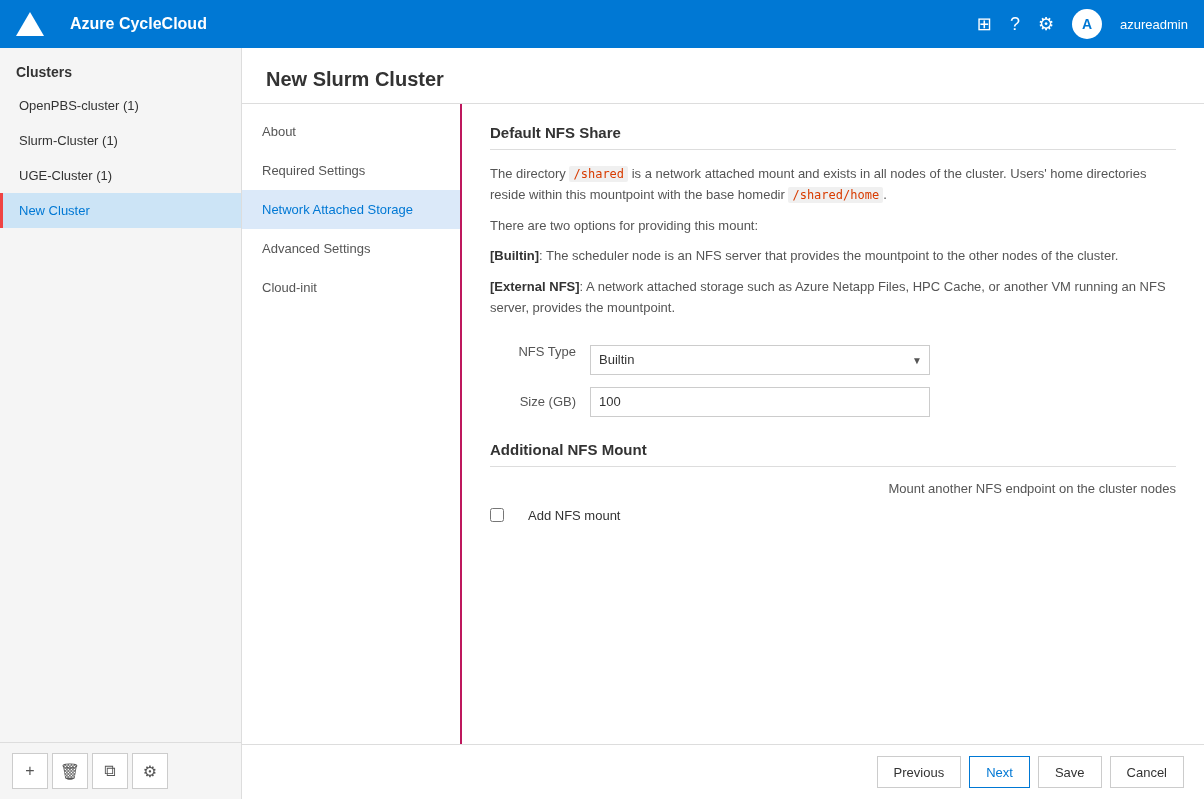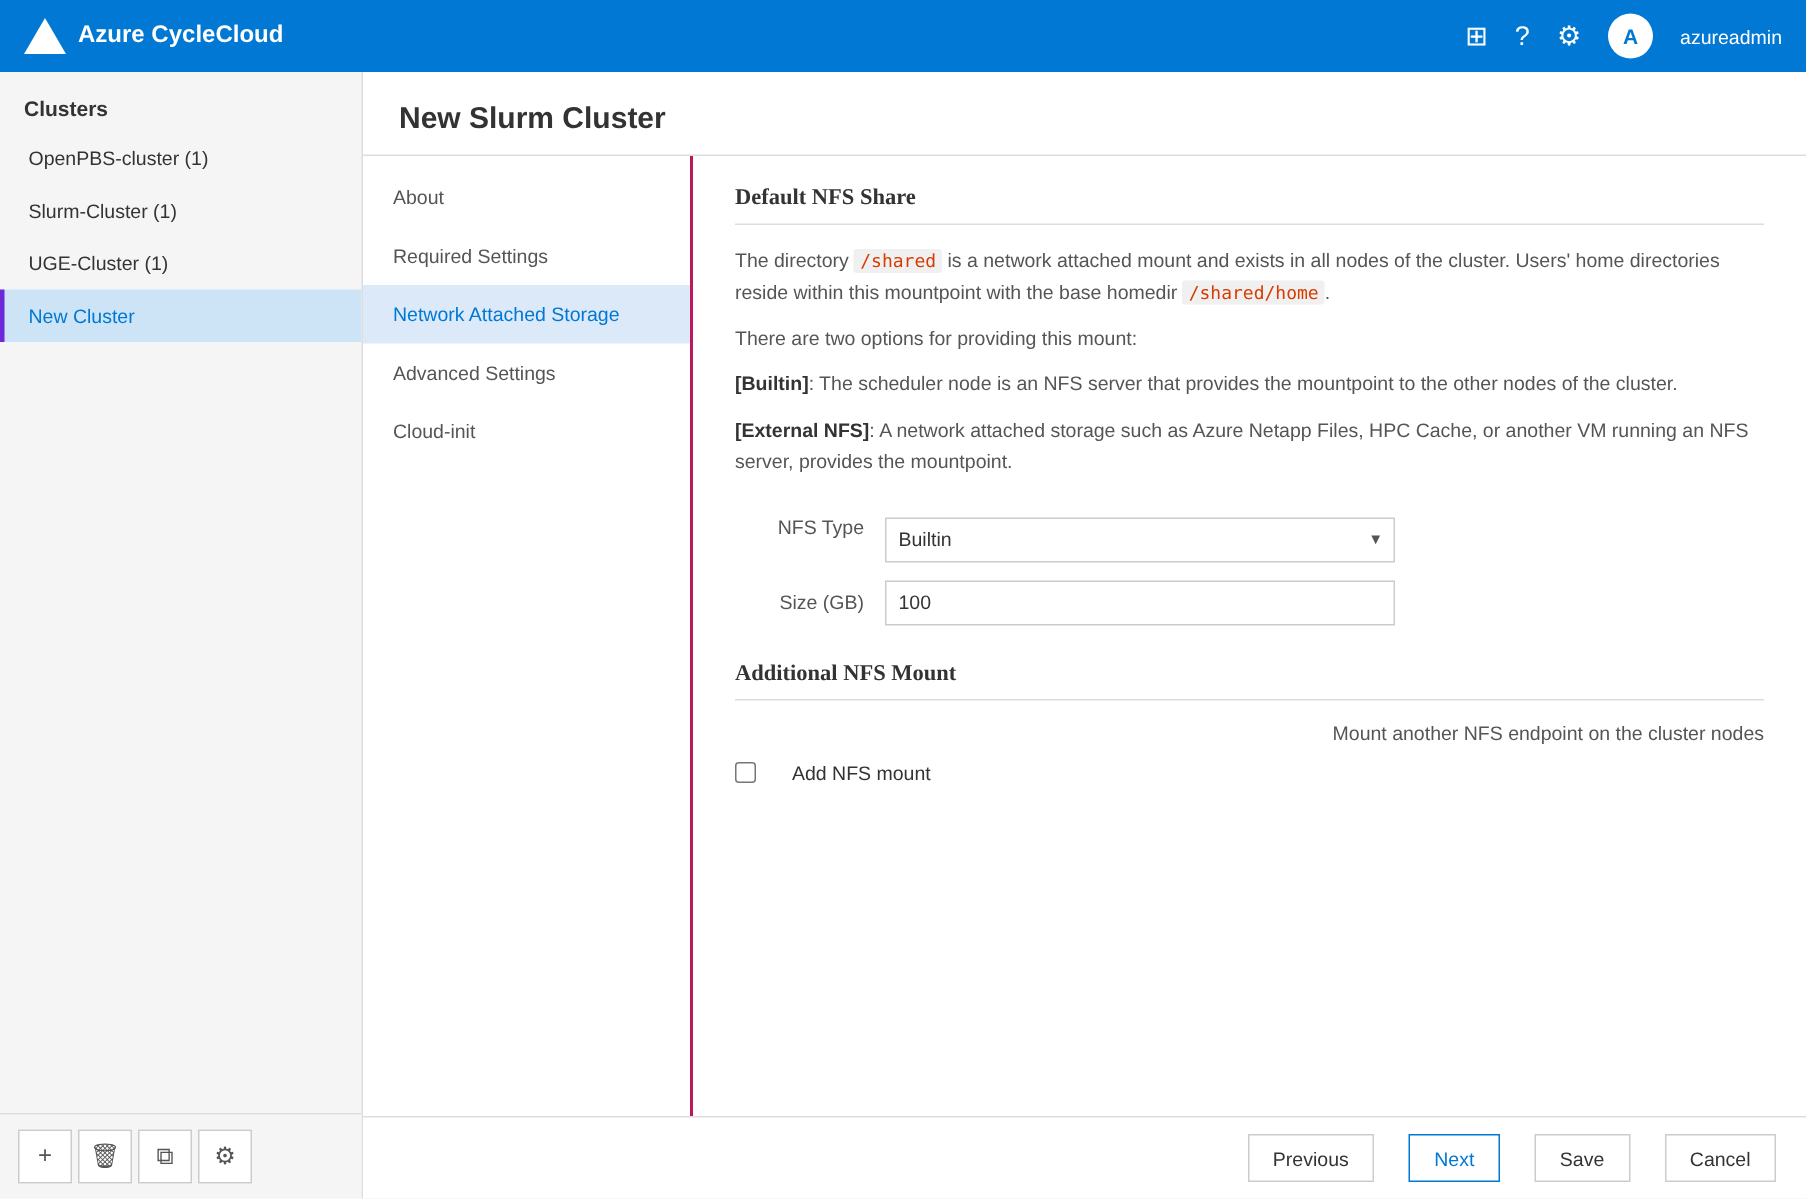--- a/index.html
+++ b/index.html
@@ -11,21 +11,21 @@
       color: white;
       height: 48px;
       display: flex;
       align-items: center;
       padding: 0 16px;
       flex-shrink: 0;
     }
     .header-logo {
       display: flex;
       align-items: center;
-      gap: 8px;
+      gap: 26px;
       font-size: 16px;
       font-weight: 600;
     }
     .logo-triangle {
       width: 0;
       height: 0;
       border-left: 14px solid transparent;
       border-right: 14px solid transparent;
       border-bottom: 24px solid white;
     }
@@ -85,21 +85,21 @@
     }
     .sidebar-item {
       padding: 10px 16px;
       cursor: pointer;
       color: #333;
       font-size: 13px;
       border-left: 3px solid transparent;
     }
     .sidebar-item.active {
       background: #cce4f6;
-      border-left: 3px solid #6d28d9;
+      border-left: 3px solid #ef4444;
       color: #0078d4;
     }
     .sidebar-footer {
       display: flex;
       gap: 4px;
       padding: 10px 12px;
       border-top: 1px solid #ddd;
       background: #f5f5f5;
     }
     .sidebar-footer-btn {
@@ -165,21 +165,20 @@
       padding: 20px 28px;
     }
 
     .section-title {
       font-size: 15px;
       font-weight: 600;
       color: #333;
       padding-bottom: 8px;
       border-bottom: 1px solid #ddd;
       margin-bottom: 14px;
-      font-family: Liberation Serif, serif;
     }
 
     .desc-text {
       font-size: 13px;
       color: #555;
       line-height: 1.6;
       margin-bottom: 10px;
     }
     .desc-text code {
       background: #f0f0f0;
@@ -283,21 +282,20 @@
       flex-shrink: 0;
     }
     .footer-btn {
       height: 32px;
       padding: 0 16px;
       font-size: 13px;
       border: 1px solid #ccc;
       background: white;
       cursor: pointer;
       color: #333;
-      margin-left: 15px;
     }
     .footer-btn.primary {
       background: white;
       border: 1px solid #0078d4;
       color: #0078d4;
     }
   </style>
 </head>
 <body>
 

